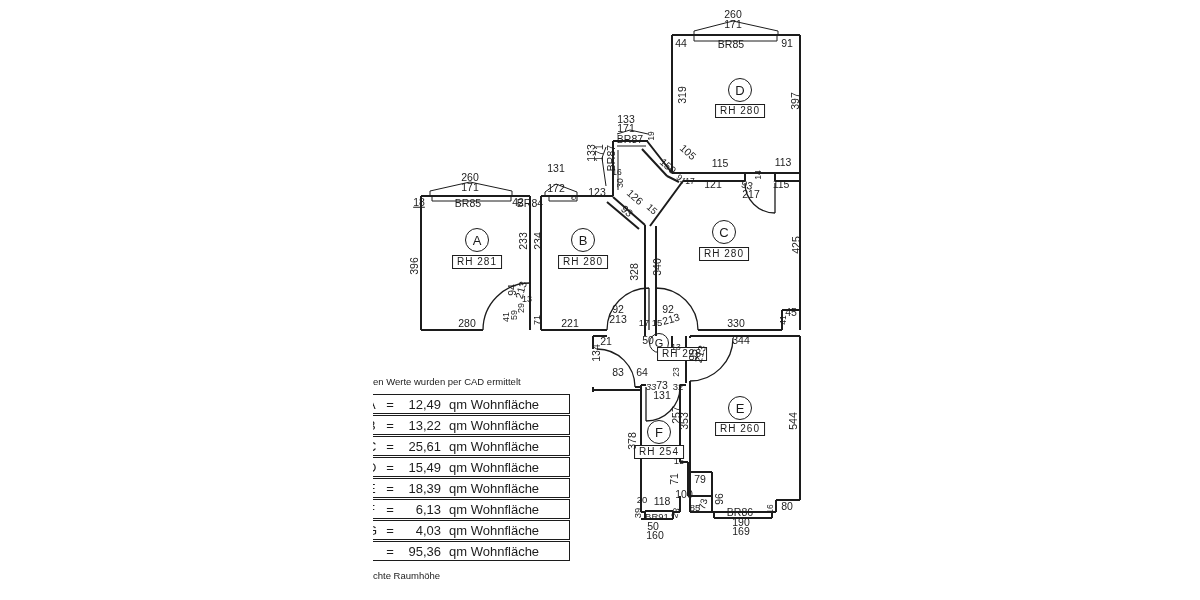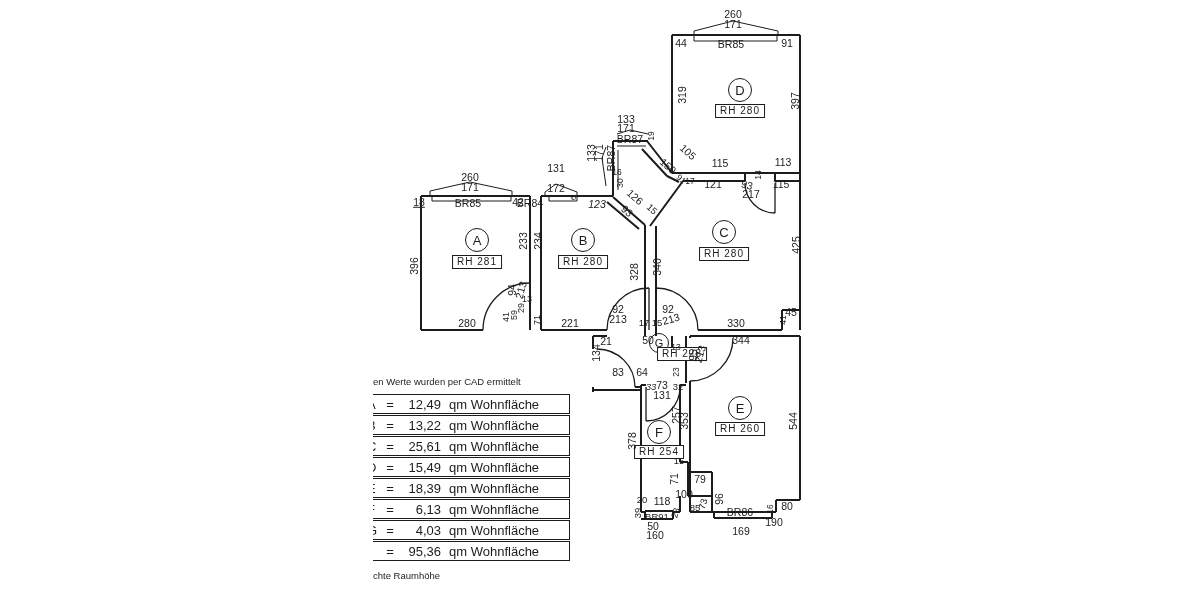--- a/index.html
+++ b/index.html
@@ -109,21 +109,21 @@
       <span class="lbl" style="left: 521px; top: 290px; transform: translate(-50%, -50%) rotate(-75deg);">213</span>
       <span class="lbl" style="left: 527px; top: 299px; font-size: 9px; transform: translate(-50%, -50%);">13</span>
       <span class="lbl" style="left: 521px; top: 308px; font-size: 9px; transform: translate(-50%, -50%) rotate(-90deg);">29</span>
       <span class="lbl" style="left: 514px; top: 315px; font-size: 9px; transform: translate(-50%, -50%) rotate(-90deg);">59</span>
       <span class="lbl" style="left: 506px; top: 317px; font-size: 9px; transform: translate(-50%, -50%) rotate(-90deg);">41</span>
       <span class="lbl" style="left: 537px; top: 320px; font-size: 9px; transform: translate(-50%, -50%) rotate(-90deg);">71</span>
       <span class="lbl" style="left: 556px; top: 168px; transform: translate(-50%, -50%);">131</span>
       <span class="lbl" style="left: 556px; top: 188px; transform: translate(-50%, -50%);">172</span>
       <span class="lbl" style="left: 530px; top: 203px; transform: translate(-50%, -50%);">BR84</span>
       <span class="lbl" style="left: 574px; top: 198px; font-size: 8px; transform: translate(-50%, -50%) rotate(-90deg);">6</span>
-      <span class="lbl" style="left: 597px; top: 204px; transform: translate(-50%, -50%); font-style: italic;">123</span>
+      <span class="lbl" style="left: 597px; top: 192px; transform: translate(-50%, -50%);">123</span>
       <span class="lbl room" style="left: 583px; top: 240px; transform: translate(-50%, -50%);">B</span>
       <span class="lbl rh" style="left: 583px; top: 262px; transform: translate(-50%, -50%);">RH 280</span>
       <span class="lbl" style="left: 634px; top: 272px; transform: translate(-50%, -50%) rotate(-90deg);">328</span>
       <span class="lbl" style="left: 657px; top: 267px; transform: translate(-50%, -50%) rotate(-90deg);">340</span>
       <span class="lbl" style="left: 570px; top: 323px; transform: translate(-50%, -50%);">221</span>
       <span class="lbl" style="left: 618px; top: 309px; transform: translate(-50%, -50%);">92</span>
       <span class="lbl" style="left: 618px; top: 319px; transform: translate(-50%, -50%);">213</span>
       <span class="lbl" style="left: 644px; top: 323px; font-size: 9.5px; transform: translate(-50%, -50%);">17</span>
       <span class="lbl" style="left: 657px; top: 323px; font-size: 9.5px; transform: translate(-50%, -50%);">15</span>
       <span class="lbl" style="left: 668px; top: 309px; transform: translate(-50%, -50%);">92</span>
@@ -191,21 +191,21 @@
       <span class="lbl" style="left: 642px; top: 500px; font-size: 9.5px; transform: translate(-50%, -50%);">20</span>
       <span class="lbl" style="left: 662px; top: 501px; transform: translate(-50%, -50%);">118</span>
       <span class="lbl" style="left: 638px; top: 513px; font-size: 9.5px; transform: translate(-50%, -50%) rotate(-90deg);">39</span>
       <span class="lbl" style="left: 657px; top: 517px; font-size: 9.5px; transform: translate(-50%, -50%);">BR91</span>
       <span class="lbl" style="left: 676px; top: 513px; font-size: 9px; transform: translate(-50%, -50%) rotate(-75deg);">23</span>
       <span class="lbl" style="left: 653px; top: 526px; transform: translate(-50%, -50%);">50</span>
       <span class="lbl" style="left: 655px; top: 535px; transform: translate(-50%, -50%);">160</span>
       <span class="lbl" style="left: 740px; top: 512px; transform: translate(-50%, -50%);">BR86</span>
       <span class="lbl" style="left: 770px; top: 509px; font-size: 8.5px; transform: translate(-50%, -50%) rotate(-90deg);">16</span>
       <span class="lbl" style="left: 787px; top: 506px; transform: translate(-50%, -50%);">80</span>
-      <span class="lbl" style="left: 741px; top: 522px; transform: translate(-50%, -50%); margin-left: 33px;">190</span>
+      <span class="lbl" style="left: 741px; top: 522px; transform: translate(-50%, -50%);">190</span>
       <span class="lbl" style="left: 741px; top: 531px; transform: translate(-50%, -50%);">169</span>
     </div>
 
   <div class="note note-top">en Werte wurden per CAD ermittelt</div>
 
   <div class="table-clip">
     <div class="table-inner" id="area-rows">
         <div class="arow">
           <span class="rl">A</span>
           <span class="req">=</span>

